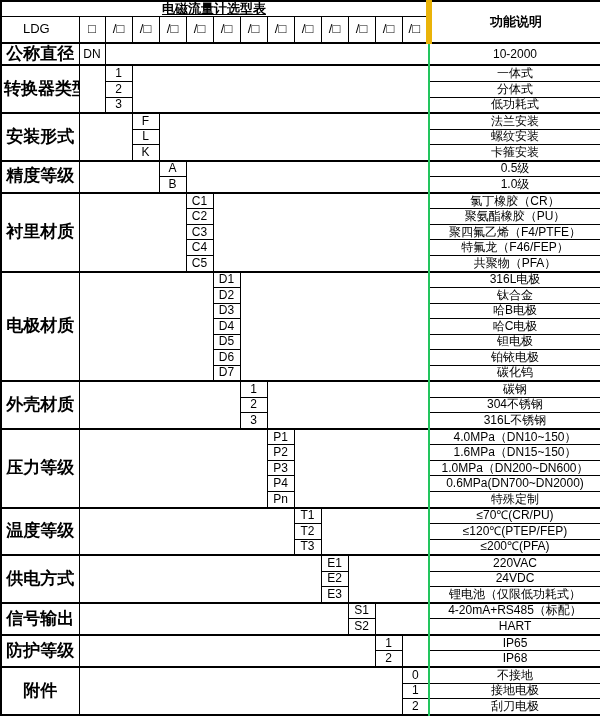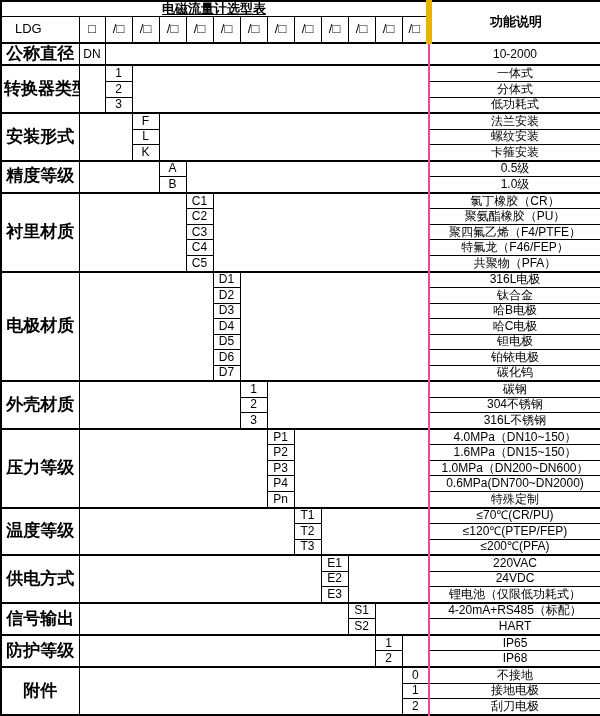--- a/index.html
+++ b/index.html
@@ -13,24 +13,24 @@
     color:#000;
   }
   td {
     border:1px solid #000;
     font-size:12px; line-height:1.1;
     text-align:center; vertical-align:middle;
     padding:0 2px; overflow:hidden; white-space:nowrap;
   }
   td.title   { font-weight:bold; font-size:13px; height:14px;text-decoration:underline; }
   td.funchd  { font-weight:bold; font-size:13px; border-left:6px solid #eab308; }
-  td.ldg     { text-align:left; padding-left:13px; font-size:13px; height:26px; }
+  td.ldg     { text-align:left; padding-left:21px; font-size:13px; height:26px; }
   td.slot    { font-size:13px; padding:0; }
   td.lbl     { font-weight:bold; font-size:17px; }
-  td.desc    { border-left:2px solid #ec4899; }
+  td.desc    { border-left:2px solid #22c55e; }
   tr.g > td  { border-top:2px solid #000; }
 </style>
 </head>
 <body>
 
 <div class="sheet">
 <table class="sel">
 <colgroup>
   <col style="width:78px">
         <col style="width:26px">

